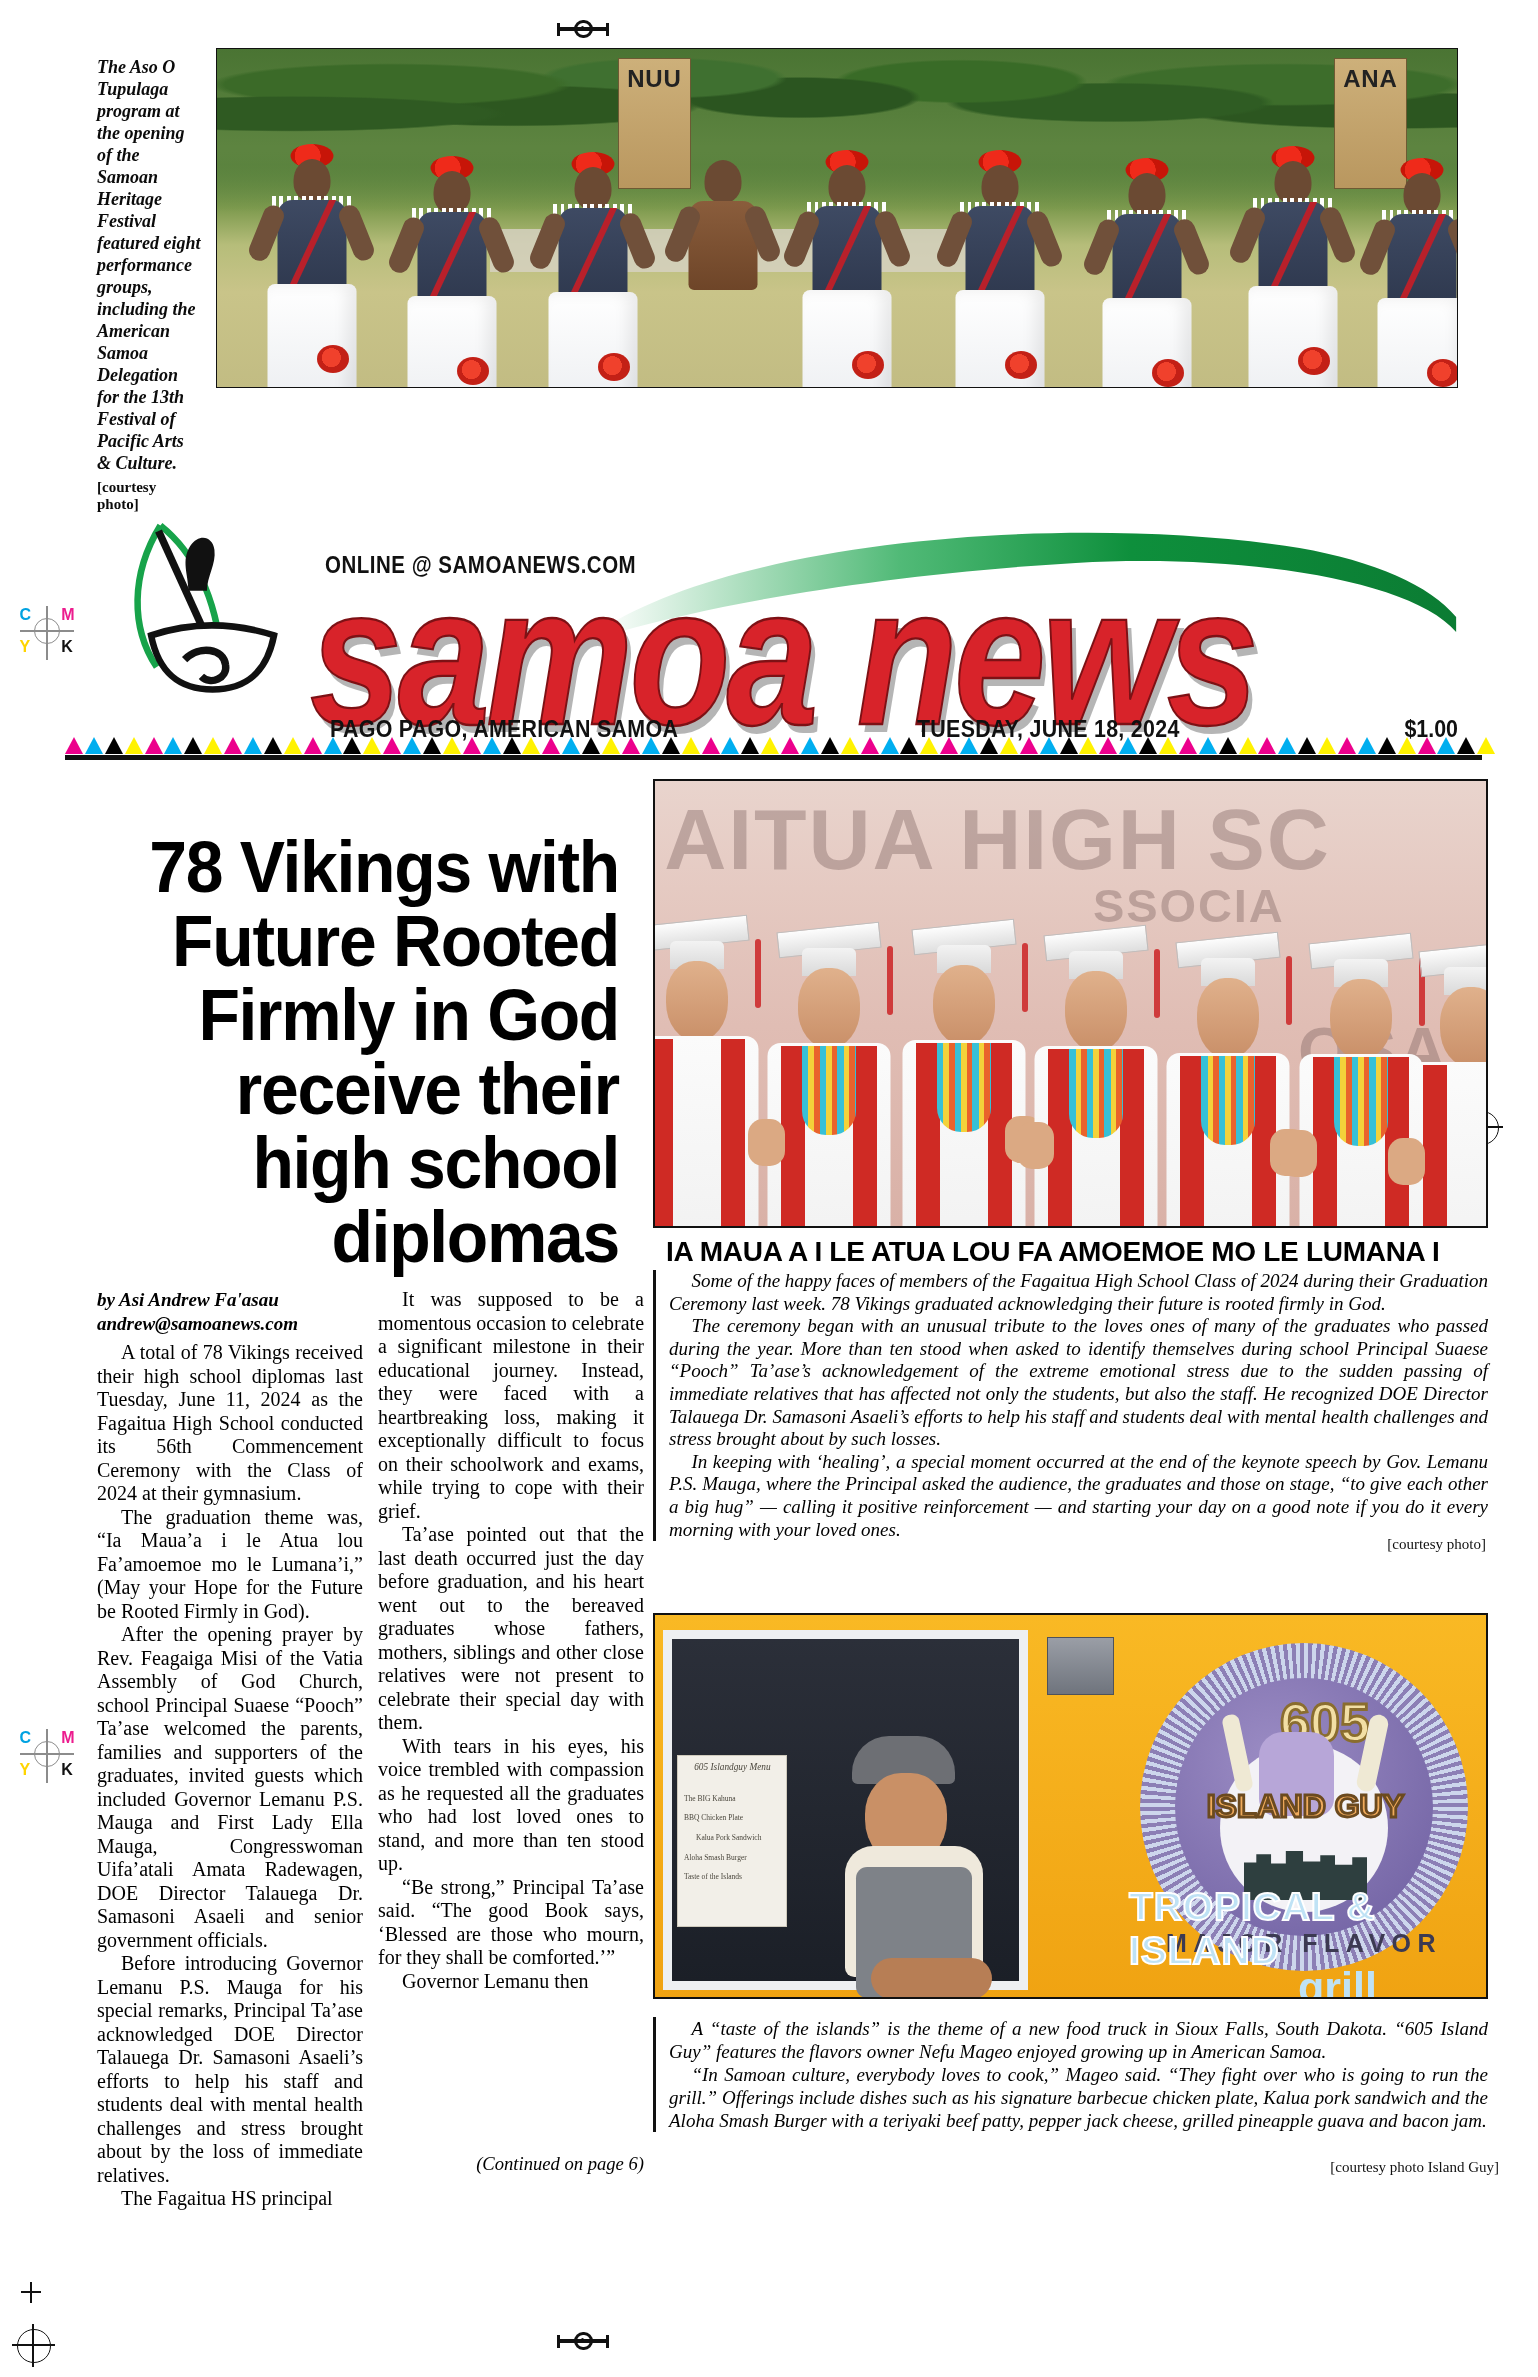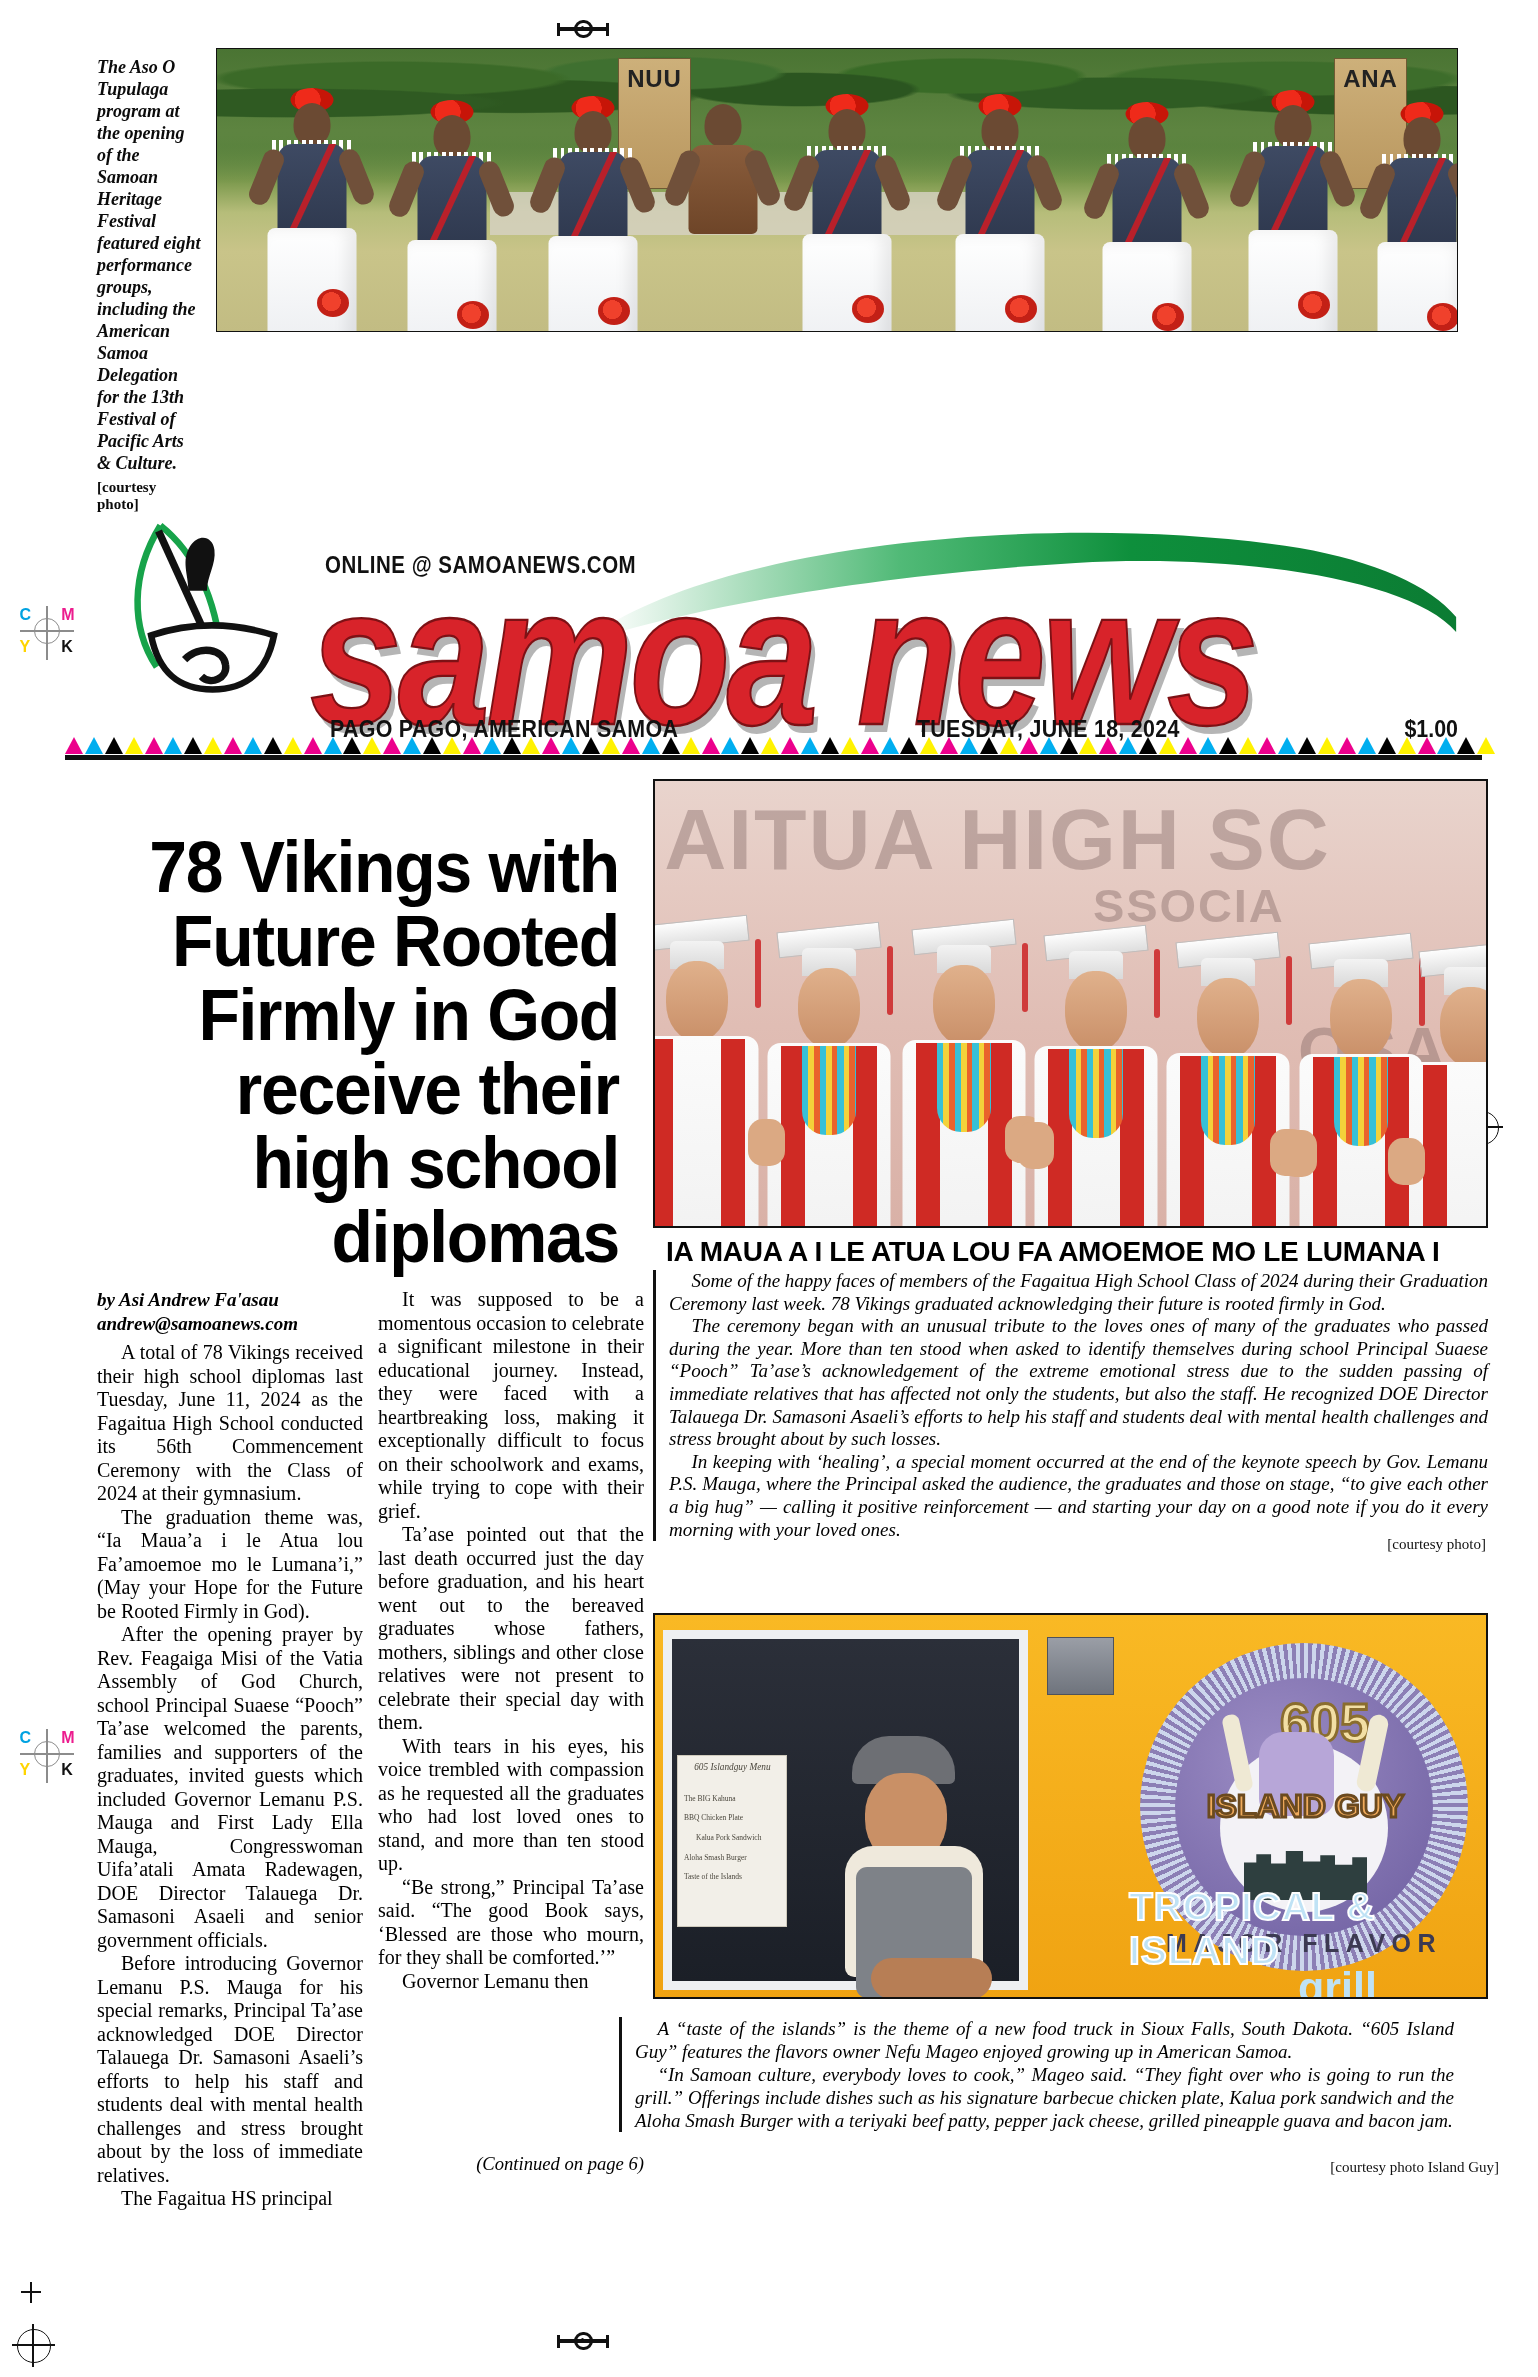--- a/index.html
+++ b/index.html
@@ -32,21 +32,21 @@
   .cmyk-mark .h{position:absolute;left:9.3px;top:33px;width:54px;height:1.9px;background:#8c8c8c;}
   .cmyk-mark .v{position:absolute;top:9.3px;left:35px;height:54px;width:1.9px;background:#8c8c8c;}
   .cmyk-mark span{position:absolute;}
   .cmyk-mark .c{left:8.4px;top:9.3px;color:#00a2e1;}
   .cmyk-mark .m{left:50px;top:9.3px;color:#ec1c8e;}
   .cmyk-mark .y{left:8.4px;top:41px;color:#ffd400;}
   .cmyk-mark .k{left:50px;top:41px;color:#111;}
   #top-caption{position:absolute;left:97px;top:56px;width:104px;
     font-style:italic;font-weight:bold;font-size:18px;line-height:22px;color:#0b0b0b;}
   #top-caption .credit{font-style:normal;font-size:15px;line-height:17.7px;font-weight:bold;display:block;margin-top:4.7px;}
-  #top-photo{position:absolute;left:216px;top:48px;width:1242px;height:284px;
+  #top-photo{position:absolute;left:216px;top:48px;width:1242px;height:340px;
     border:1.9px solid #111; box-sizing:border-box; overflow:hidden;}
 
   
   .fest-sky{position:absolute;inset:0;background:
       linear-gradient(180deg,#9fb97f 0%, #6f8e4e 18%, #55803b 34%, #7d9a4e 47%, #b6bd7a 58%, #c9c489 72%, #c2bc83 100%);}
   .fest-trees{position:absolute;left:0;top:0;width:100%;height:48%;
      background:
       radial-gradient(ellipse at 6% 40%, #2f5a22 0 12%, transparent 13%),
       radial-gradient(ellipse at 14% 22%, #3b6a28 0 11%, transparent 12%),
       radial-gradient(ellipse at 24% 35%, #2d5720 0 13%, transparent 14%),
@@ -153,21 +153,21 @@
       font-family:"Liberation Sans",sans-serif;font-weight:bold;font-size:28px;letter-spacing:-0.3px;color:#000;
       padding-left:13px;box-sizing:border-box;}
   #grad-caption{position:absolute;left:653px;top:1270px;width:835px;
       font-style:italic;font-size:19px;line-height:22.6px;text-align:justify;color:#000;
       border-left:3.7px solid #111;padding-left:13px;box-sizing:border-box;}
   #grad-caption p{margin:0;text-indent:22.4px;}
   #grad-credit{position:absolute;right:52px;top:1536px;font-size:15px;color:#111;font-family:"Liberation Serif",serif;}
 
   #truck-photo{position:absolute;left:653px;top:1613px;width:835px;height:386px;
       border:2.8px solid #111;box-sizing:border-box;overflow:hidden;background:#f5a81c;}
-  #truck-caption{position:absolute;left:619px;top:2017px;width:835px;
+  #truck-caption{position:absolute;left:653px;top:2017px;width:835px;
       font-style:italic;font-size:19px;line-height:23px;text-align:justify;color:#000;
       border-left:3.7px solid #111;padding-left:13px;box-sizing:border-box;}
   #truck-caption p{margin:0;text-indent:22.4px;}
   #truck-credit{position:absolute;right:39px;top:2159px;font-size:15px;color:#111;font-family:"Liberation Serif",serif;}
 </style>
 </head>
 <body>
 
 <div class="reg-cross" style="left:557px;top:17px;">
   <div class="bar"></div>

